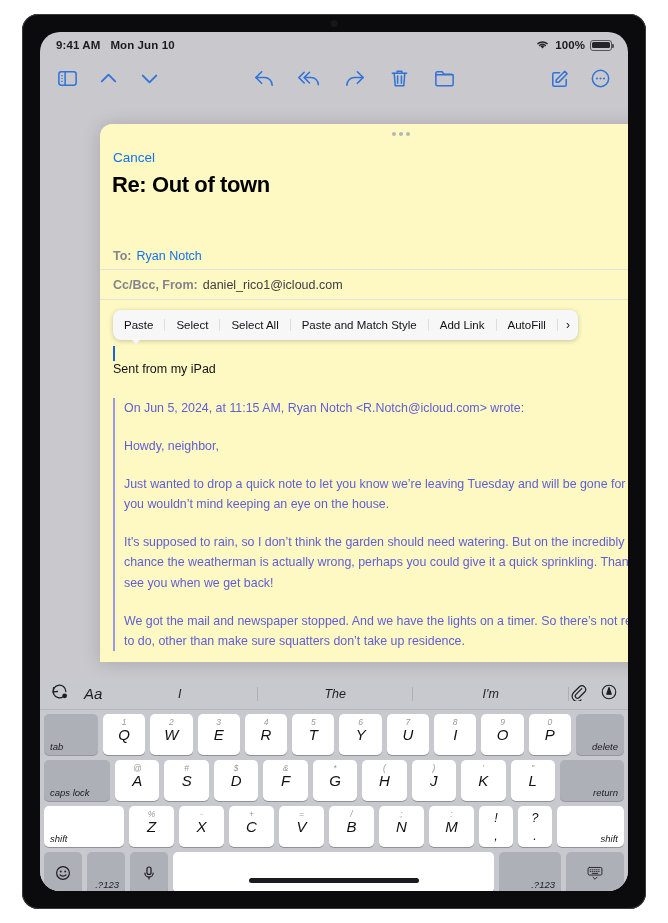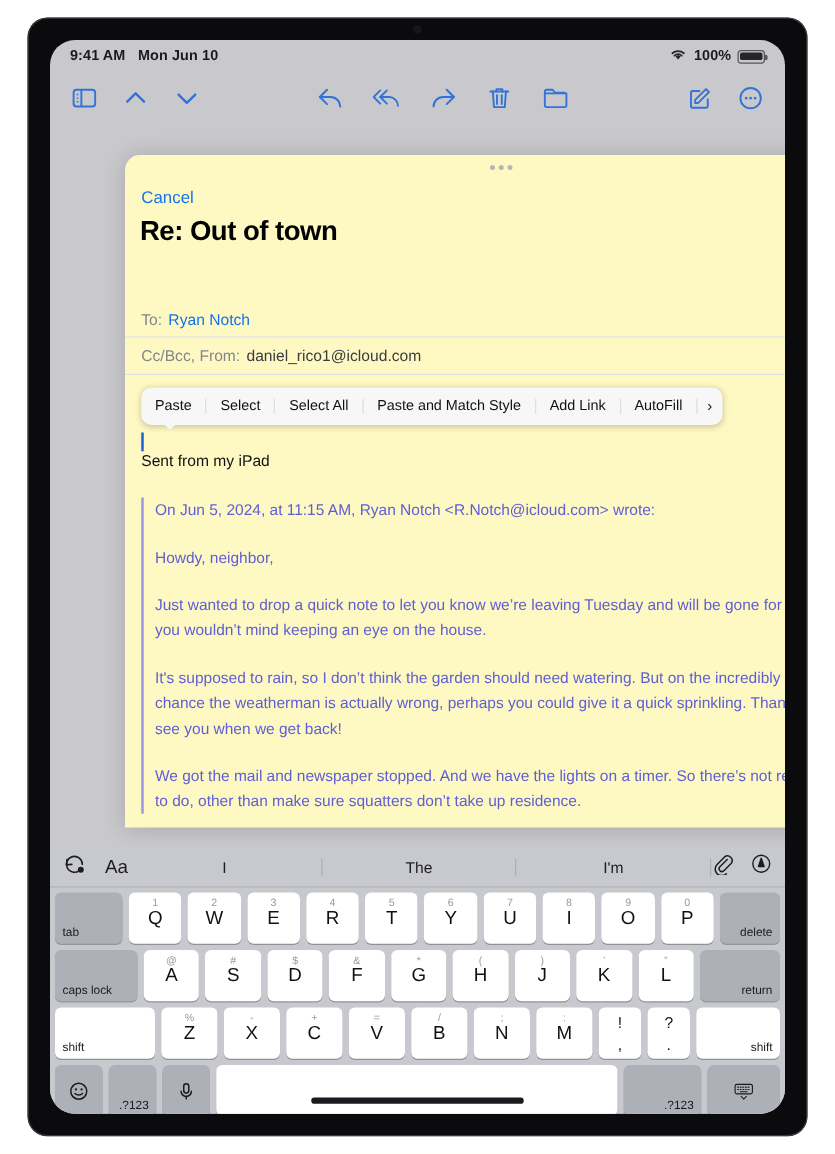--- a/index.html
+++ b/index.html
@@ -115,21 +115,21 @@
   #send-btn svg { width: 17px; height: 17px; }
 
   .field-row {
     position: absolute; left: 0; width: 100%;
     padding: 0 13px;
     display: flex; align-items: center; gap: 5px;
     font-size: 12.5px;
   }
   #to-row { top: 118px; height: 28px; border-bottom: 1px solid #e2e2e5; }
   #ccbcc-row { top: 146px; height: 30px; border-bottom: 1px solid #e2e2e5; }
-  .field-label { color: #84848a; }
+  .field-label { color: #84848a; font-weight: bold; }
   .field-value-link { color: #1472ec; }
   .field-value { color: #3c3c41; }
 
   
   #edit-menu {
     position: absolute; left: 13px; top: 186px;
     height: 30px;
     background: #f7f7f8;
     border-radius: 8px;
     box-shadow: 0 1px 5px rgba(0,0,0,.22);
@@ -175,20 +175,21 @@
     color: #5f5fd4;
     margin-bottom: 18px;
   }
   #quoted p:last-child { margin-bottom: 0; }
 
   
   #keyboard {
     position: absolute; left: 0; bottom: 0;
     width: 100%; height: 213px;
     background: #c8c9ce;
+    font-style: italic;
   }
   #predictive {
     height: 32px;
     display: flex; align-items: center;
     padding: 0 10px;
     border-bottom: 1px solid #b4b5ba;
   }
   #predictive .pk-icons-left { display: flex; align-items: center; gap: 13px; }
   #predictive .pk-icons-right { margin-left: auto; display: flex; align-items: center; gap: 13px; }
   .pred-slot {

